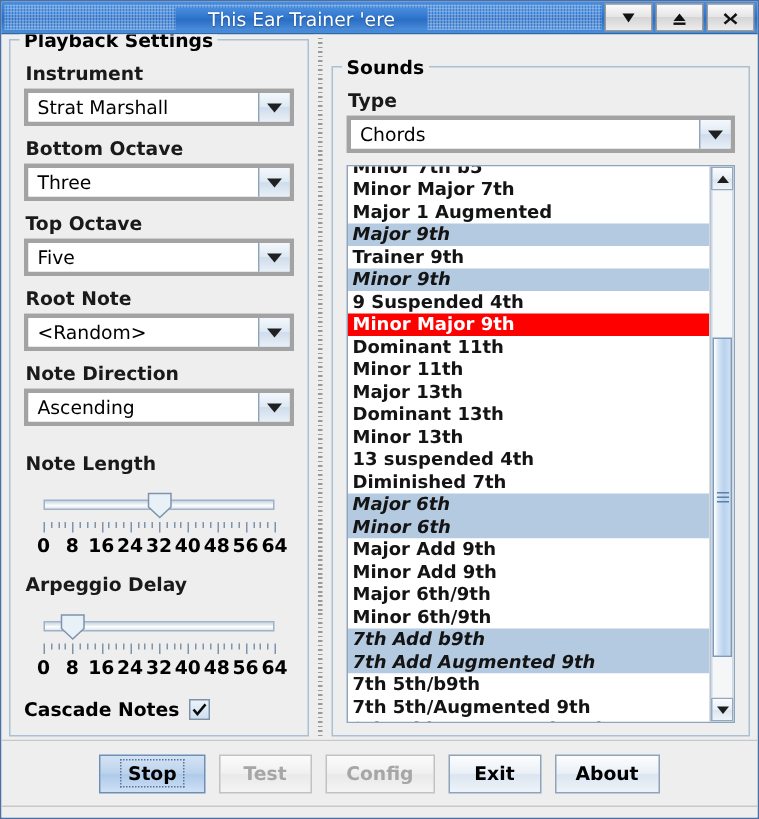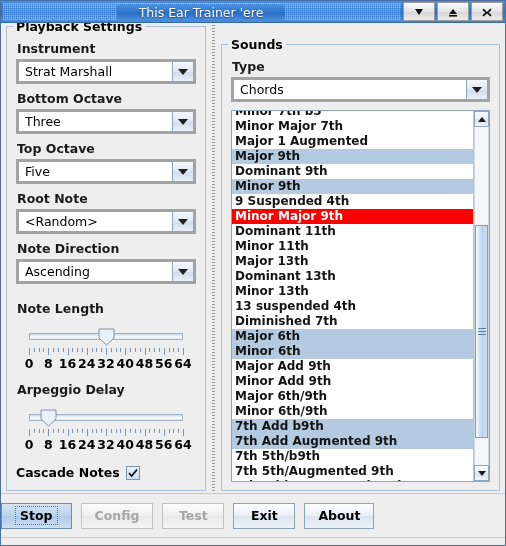--- a/index.html
+++ b/index.html
@@ -241,21 +241,21 @@
     line-height: 15px;
     padding-left: 3px;
     font-size: 12px;
     font-weight: bold;
     color: #141414;
     white-space: nowrap;
     overflow: hidden;
     cursor: default;
     background: #ffffff;
   }
-  .list-item.sel { background: #b4cae1; }
+  .list-item.sel { background: #b4cae1; font-style: italic; }
   .list-item.cur { background: #ff0000; color: #ffffff; }
 
   
   .scrollbar {
     width: 16px; min-width: 16px;
     background: #f2f2f2;
     border-left: 1px solid #b5c4d4;
     display: flex; flex-direction: column;
     position: relative;
   }
@@ -294,21 +294,21 @@
   .tri-down-sm {
     width: 0; height: 0;
     border-left: 4px solid transparent;
     border-right: 4px solid transparent;
     border-top: 5px solid #1d1d1d;
   }
 
   
   .buttonbar {
     height: 44px; min-height: 44px;
-    display: flex; align-items: center; justify-content: flex-start;
+    display: flex; align-items: center; justify-content: center;
     gap: 9px;
     background: #eeeeee;
     border-top: 1px solid #c8c8c8;
   }
   .btn {
     min-width: 62px;
     height: 26px;
     padding: 0 13px;
     border: 1px solid #8da4bb;
     background: linear-gradient(to bottom, #fdfdfe 0%, #eaf0f7 48%, #dbe5f0 52%, #eef3f9 100%);
@@ -555,21 +555,21 @@
             </div>
         </div>
 
         <div class="list-outer">
           <div class="list-view">
             <div class="list-inner" id="sounds-list">
                 <div class="list-item">Minor 7th b5</div>
                 <div class="list-item">Minor Major 7th</div>
                 <div class="list-item">Major 1 Augmented</div>
                 <div class="list-item sel">Major 9th</div>
-                <div class="list-item">Dominant 9th</div>
+                <div class="list-item">Trainer 9th</div>
                 <div class="list-item sel">Minor 9th</div>
                 <div class="list-item">9 Suspended 4th</div>
                 <div class="list-item cur">Minor Major 9th</div>
                 <div class="list-item">Dominant 11th</div>
                 <div class="list-item">Minor 11th</div>
                 <div class="list-item">Major 13th</div>
                 <div class="list-item">Dominant 13th</div>
                 <div class="list-item">Minor 13th</div>
                 <div class="list-item">13 suspended 4th</div>
                 <div class="list-item">Diminished 7th</div>
@@ -607,24 +607,24 @@
         </div>
       </div>
     </div>
   </div>
 
   <div class="buttonbar" id="action-bar">
       <div class="btn focused">
         <span class="btn-inner">Stop</span>
       </div>
       <div class="btn disabled">
+        <span class="btn-inner">Test</span>
+      </div>
+      <div class="btn disabled">
         <span class="btn-inner">Config</span>
-      </div>
-      <div class="btn disabled">
-        <span class="btn-inner">Test</span>
       </div>
       <div class="btn">
         <span class="btn-inner">Exit</span>
       </div>
       <div class="btn">
         <span class="btn-inner">About</span>
       </div>
     </div>
   <div class="statusbar"></div>
 </div>

